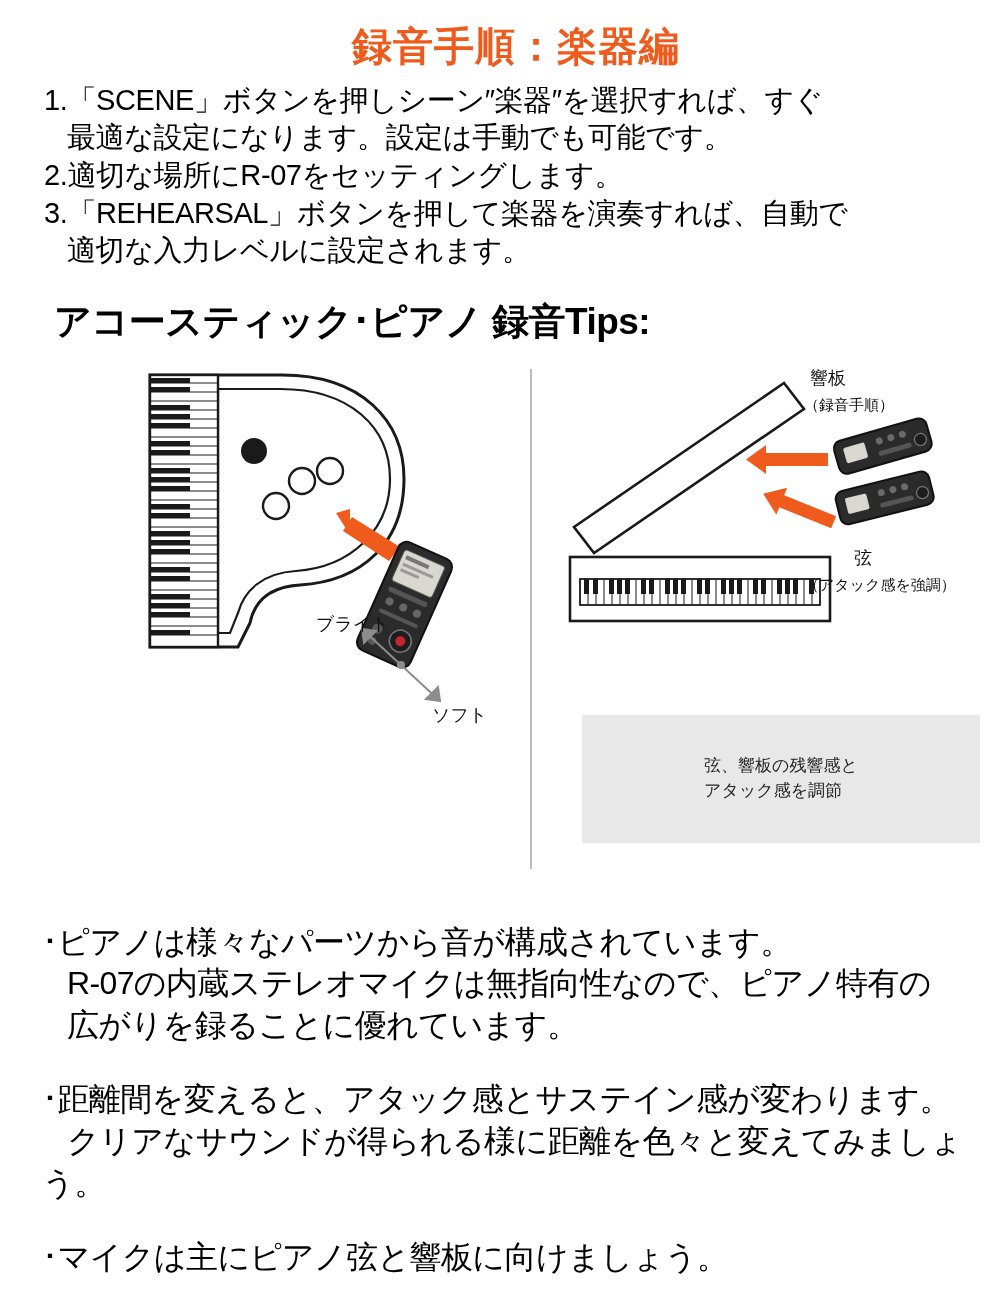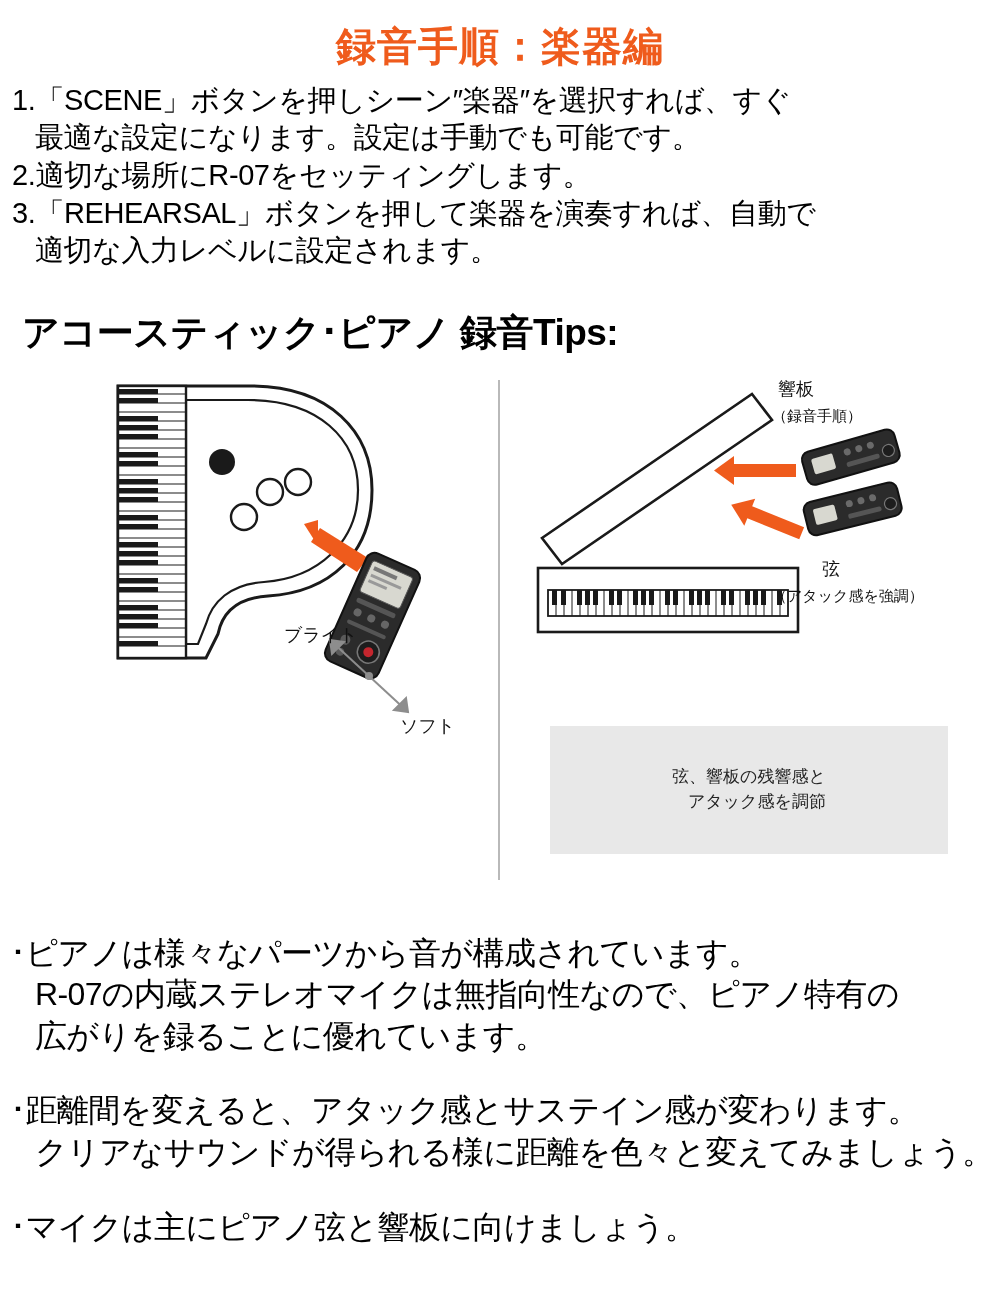--- a/index.html
+++ b/index.html
@@ -9,34 +9,35 @@
     background: #ffffff;
     font-family: "Liberation Sans", "DejaVu Sans", sans-serif;
     color: #000;
     overflow: hidden;
   }
   .page {
     position: relative;
     width: 1000px;
     height: 1300px;
     background: #fff;
+    padding-left: 32px;
   }
   
   .title {
     text-align: center;
     color: #ef5b1c;
     font-size: 40px;
     font-weight: bold;
     letter-spacing: 1px;
     padding-top: 24px;
     line-height: 1.1;
   }
   
   .steps {
-    margin: 14px 0 16px 0;
+    margin: 14px 0 5px 0;
     padding: 0 14px 0 12px;
   }
   .step {
     font-size: 29px;
     line-height: 1.28;
     letter-spacing: -0.4px;
     margin-bottom: 1px;
     white-space: pre-wrap;
   }
   
@@ -327,21 +328,21 @@
             <path d="M226 160.5 L246 146 L246 175 Z"></path>
           </g>
         </g>
       </svg>
 
       <div class="lbl" style="left:278px; top:6px;">響板</div>
       <div class="lbl small" style="left:272px; top:34px;">（録音手順）</div>
       <div class="lbl" style="left:322px; top:186px;">弦</div>
       <div class="lbl small" style="left:272px; top:214px;">（アタック感を強調）</div>
 
-      <div class="caption-box" style="left:50px; top:354px; width:398px; height:128px; display:flex; align-items:center; justify-content:center; text-align:right;">弦、響板の残響感と
+      <div class="caption-box" style="left:50px; top:354px; width:398px; height:128px; display:flex; align-items:center; justify-content:center; text-align:left;">弦、響板の残響感と
 アタック感を調節</div>
     </div>
   </div>
 
   <div class="bullets">
     <div class="bullet">･ピアノは様々なパーツから音が構成されています。
    R-07の内蔵ステレオマイクは無指向性なので、ピアノ特有の
    広がりを録ることに優れています。</div>
     <div class="bullet">･距離間を変えると、アタック感とサステイン感が変わります。
    クリアなサウンドが得られる様に距離を色々と変えてみましょう。</div>

